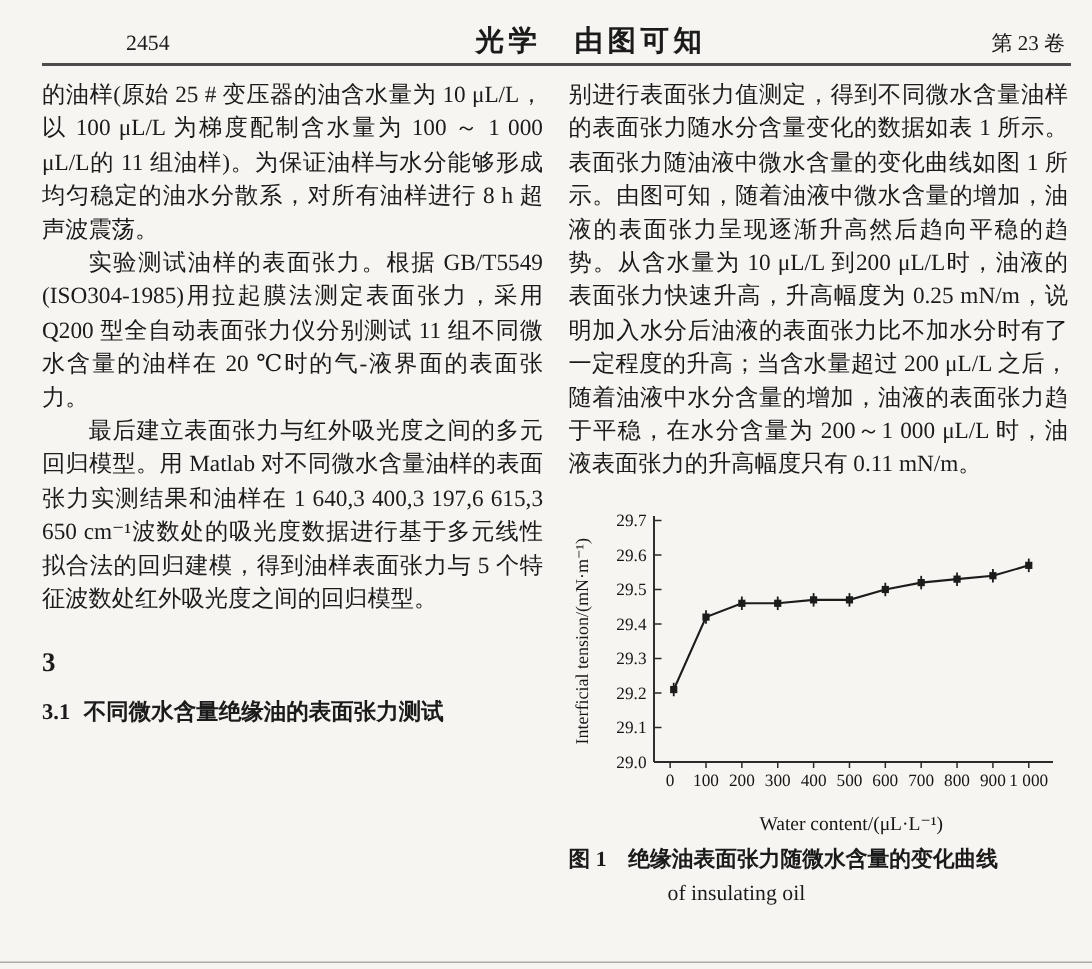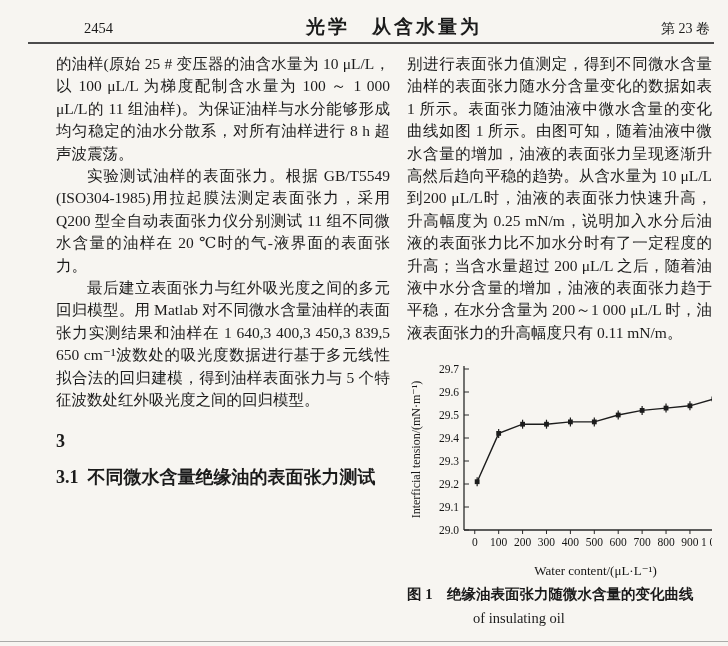--- a/index.html
+++ b/index.html
@@ -25,39 +25,39 @@
   .page-number { font-size: 14.5px; justify-self: start; padding-left: 6px; }
   .journal-title { font-size: 19px; letter-spacing: 3px; font-weight: 600; justify-self: center; }
   .volume { font-size: 14px; justify-self: end; }
   .header-rule {
     position: absolute; top: 42px; left: 28px; right: 14px;
     border-top: 2px solid #4c4c4c;
   }
   
   .content {
     position: absolute; top: 53px; left: 28px; right: 16px; bottom: 6px;
-    display: flex; gap: 17px; overflow: hidden; margin-left: 28px;
+    display: flex; gap: 17px; overflow: hidden;
   }
   .col { overflow: hidden; }
   .col-left  { width: 334px; flex: none; }
   .col-right { flex: 1; }
   .para {
     font-size: 15.5px; line-height: 22.4px;
     text-align: justify;
   }
   .para.indent { text-indent: 2em; }
   
   .section-heading {
     margin-top: 19px; margin-bottom: 13px;
     font-size: 18px; font-weight: 700;
     display: flex; gap: 16px; align-items: baseline;
   }
   .subsection-heading {
     margin-top: 10px; margin-bottom: 2px;
-    font-size: 18px; font-weight: 700;
+    font-size: 15px; font-weight: 700;
     display: flex; gap: 9px; align-items: baseline;
   }
   
   .figure-block { margin-top: 12px; }
   .chart-svg { display: block; margin: 0 auto; font-family: "Liberation Serif", "DejaVu Serif", serif; }
   .caption-zh {
     margin-top: 5px; text-align: left;
     font-size: 14.5px; font-weight: 700;
   }
   .caption-en {
@@ -66,31 +66,31 @@
   }
   .caption-en-l2 { padding-left: 64px; }
 </style>
 </head>
 <body>
 
 <div class="page">
 
   <div class="header">
     <span class="page-number">2454</span>
-    <span class="journal-title">光学　从含水量为</span>
+    <span class="journal-title">光学　由图可知</span>
     <span class="volume">第 23 卷</span>
   </div>
   <div class="header-rule"></div>
 
   <div class="content">
 
     <div class="col col-left">
       <p class="para">的油样(原始 25 # 变压器的油含水量为 10 μL/L，以 100 μL/L 为梯度配制含水量为 100 ～ 1 000 μL/L的 11 组油样)。为保证油样与水分能够形成均匀稳定的油水分散系，对所有油样进行 8 h 超声波震荡。</p>
       <p class="para indent">实验测试油样的表面张力。根据 GB/T5549 (ISO304-1985)用拉起膜法测定表面张力，采用 Q200 型全自动表面张力仪分别测试 11 组不同微水含量的油样在 20 ℃时的气-液界面的表面张力。</p>
-      <p class="para indent">最后建立表面张力与红外吸光度之间的多元回归模型。用 Matlab 对不同微水含量油样的表面张力实测结果和油样在 1 640,3 400,3 450,3 839,5 650 cm⁻¹波数处的吸光度数据进行基于多元线性拟合法的回归建模，得到油样表面张力与 5 个特征波数处红外吸光度之间的回归模型。</p>
+      <p class="para indent">最后建立表面张力与红外吸光度之间的多元回归模型。用 Matlab 对不同微水含量油样的表面张力实测结果和油样在 1 640,3 400,3 197,6 615,3 650 cm⁻¹波数处的吸光度数据进行基于多元线性拟合法的回归建模，得到油样表面张力与 5 个特征波数处红外吸光度之间的回归模型。</p>
 
       <div class="section-heading">
         <span>3</span>
       </div>
 
       <div class="subsection-heading">
         <span>3.1</span>
         <span>不同微水含量绝缘油的表面张力测试</span>
       </div>
 

